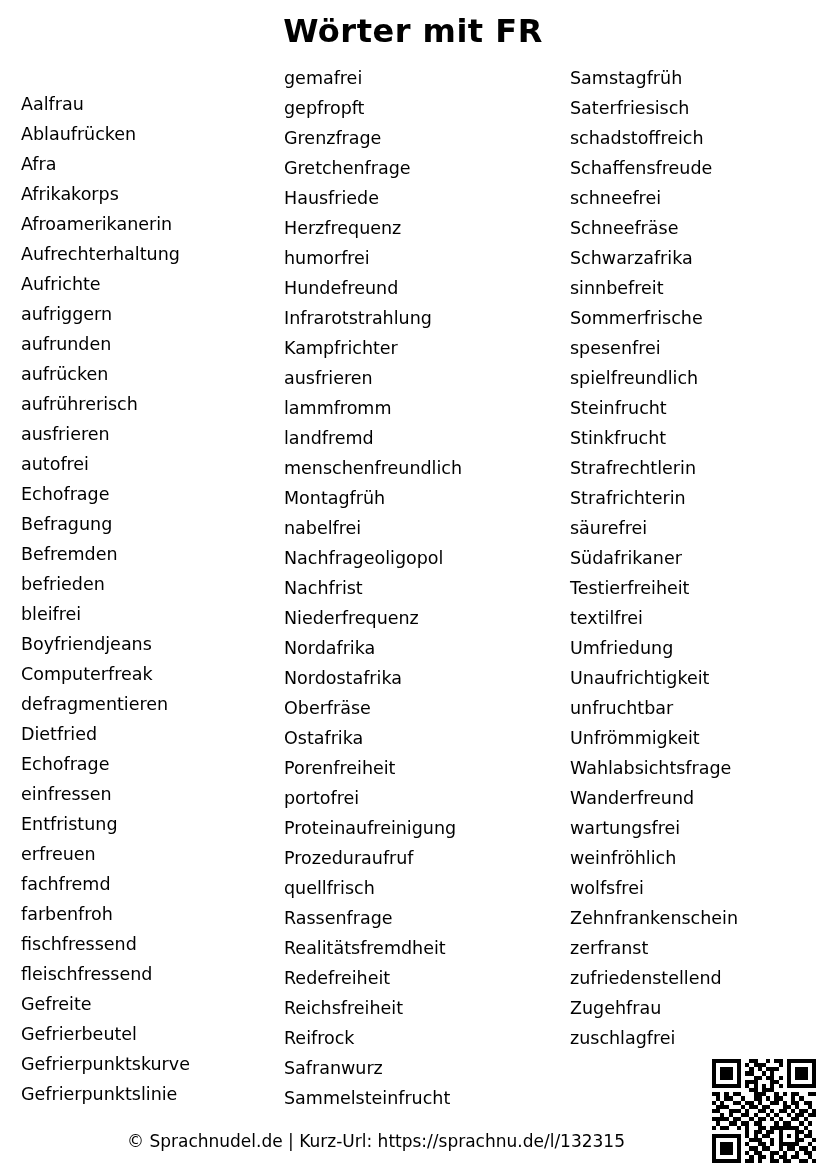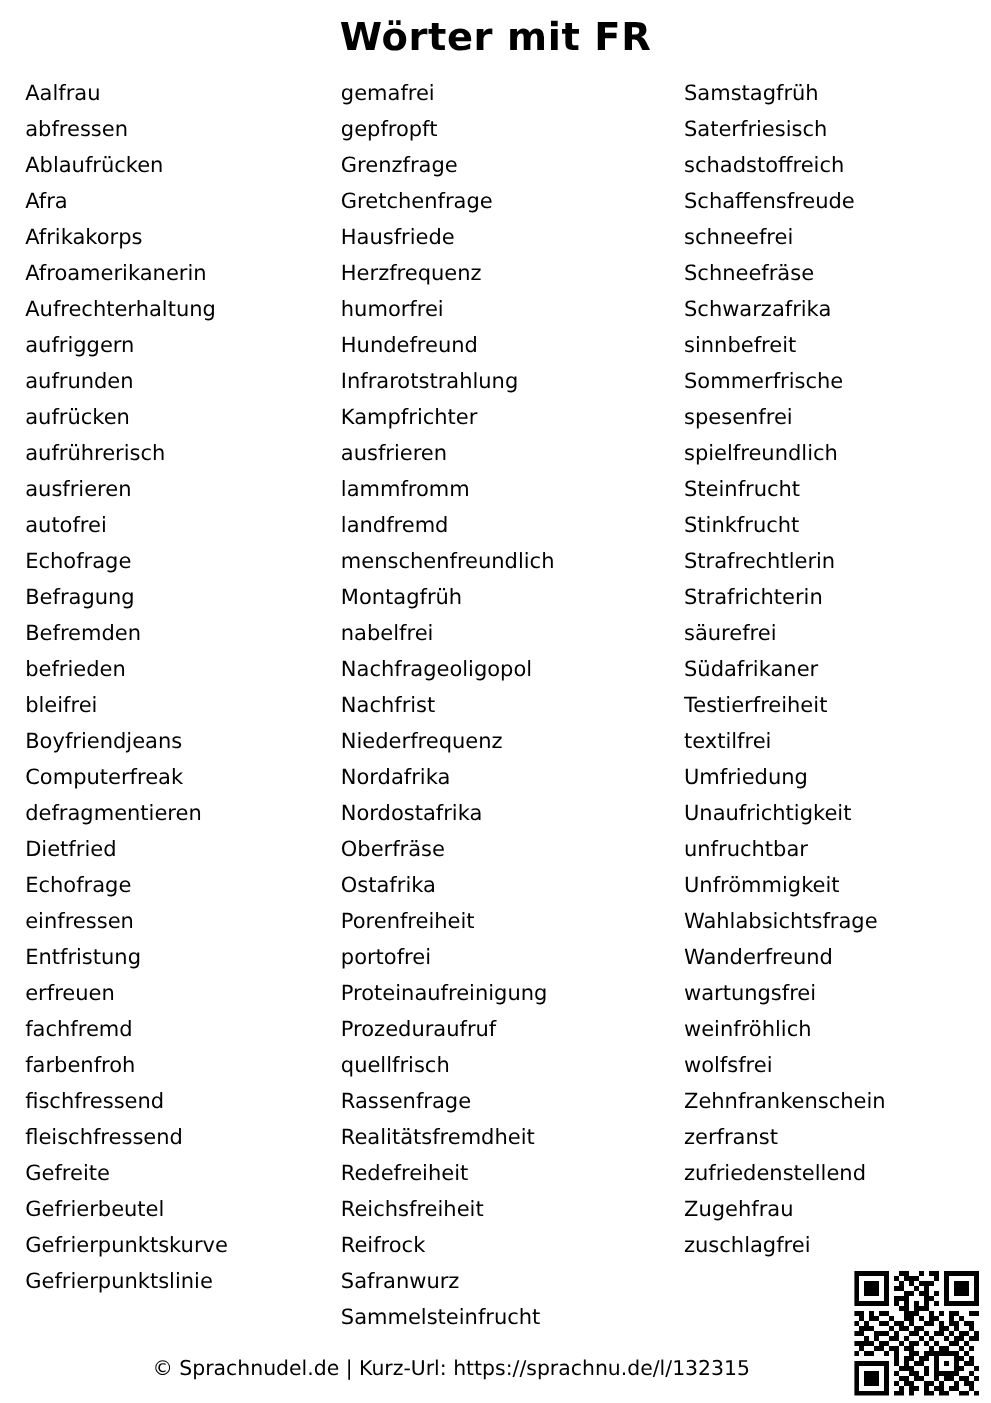--- a/index.html
+++ b/index.html
@@ -26,21 +26,21 @@
     letter-spacing: 0.5px;
     margin: 0;
   }
   .word-column {
     position: absolute;
     top: 63px;
     font-size: 17.5px;
     line-height: 30px;
     white-space: nowrap;
   }
-  .col-1 { left: 21px;  width: 260px; }
+  .col-1 { left: 21px;  width: 260px; margin-top: 26px; }
   .col-2 { left: 284px; width: 260px; }
   .col-3 { left: 570px; width: 246px; }
   .word-item { height: 30px; }
   .page-footer {
     position: absolute;
     top: 1131px;
     left: 0;
     width: 826px;
     text-align: center;
     font-size: 17px;
@@ -56,26 +56,26 @@
   }
   .qr-wrap svg { display: block; width: 104px; height: 104px; }
 </style>
 </head>
 <body>
 
 <h1 class="page-title">Wörter mit FR</h1>
 
 <div class="word-column col-1">
     <div class="word-item">Aalfrau</div>
-    <div class="word-item">abfressen</div>
     <div class="word-item">Ablaufrücken</div>
     <div class="word-item">Afra</div>
     <div class="word-item">Afrikakorps</div>
     <div class="word-item">Afroamerikanerin</div>
     <div class="word-item">Aufrechterhaltung</div>
+    <div class="word-item">Aufrichte</div>
     <div class="word-item">aufriggern</div>
     <div class="word-item">aufrunden</div>
     <div class="word-item">aufrücken</div>
     <div class="word-item">aufrührerisch</div>
     <div class="word-item">ausfrieren</div>
     <div class="word-item">autofrei</div>
     <div class="word-item">Echofrage</div>
     <div class="word-item">Befragung</div>
     <div class="word-item">Befremden</div>
     <div class="word-item">befrieden</div>

